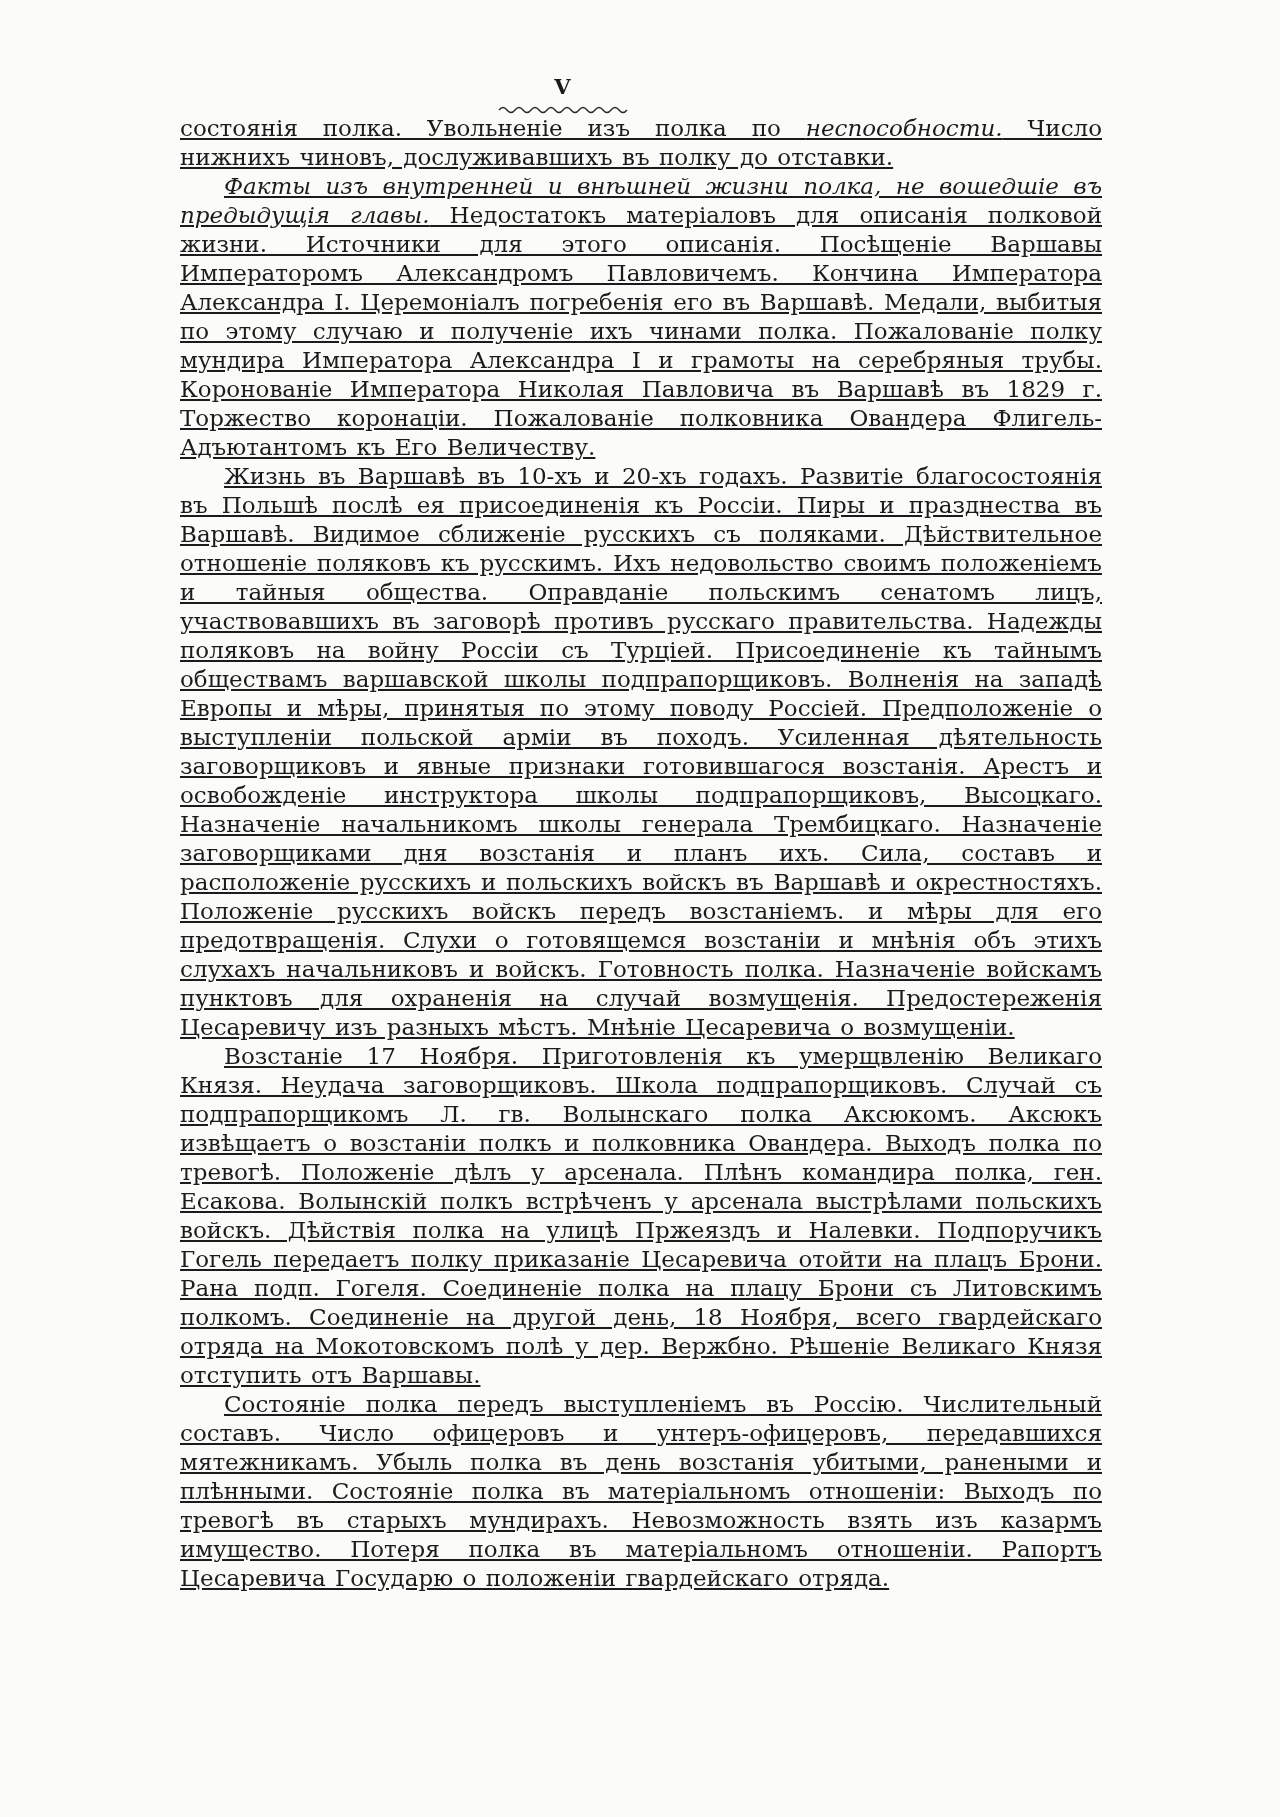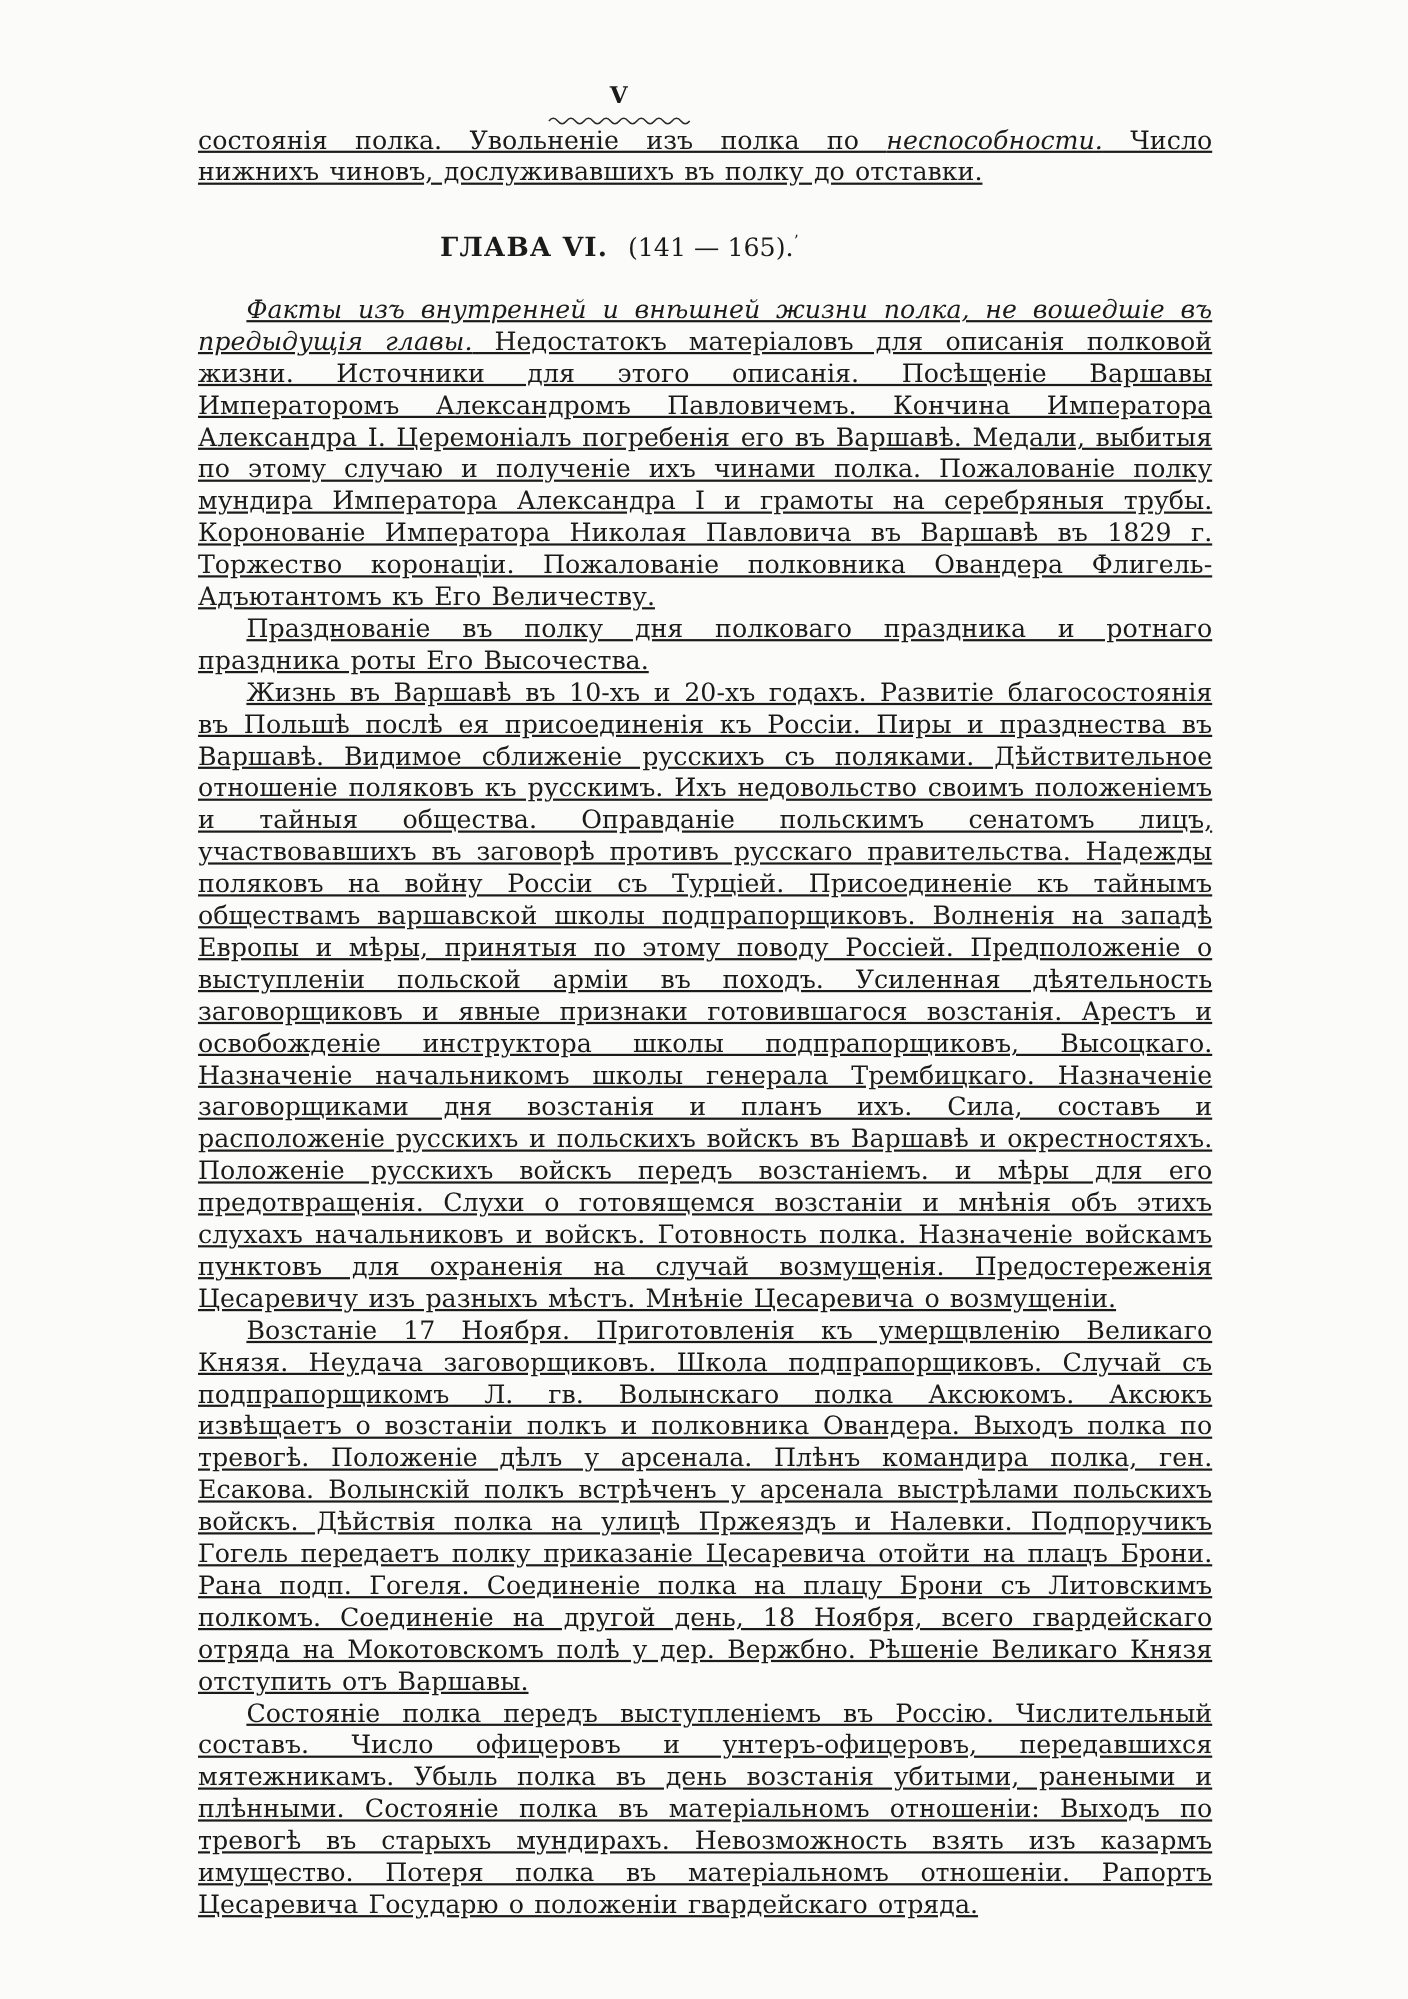--- a/index.html
+++ b/index.html
@@ -77,27 +77,23 @@
   <div class="page-number">V</div>
 
   <div class="squiggle-wrap">
     <svg width="132" height="12" viewBox="0 0 132 12">
       <path d="M2 7 q4 -5 8 0 t8 0 t8 0 t8 0 t8 0 t8 0 t8 0 t8 0 t8 0 t8 0 t8 0 t8 0 t8 0 t8 0 t8 0 t8 0" fill="none" stroke="#2a2a2a" stroke-width="1.4"></path>
     </svg>
   </div>
 
   <p class="body-par noindent first-par"><span>состоянія полка.  Увольненіе изъ полка по </span><span class="it">неспособности.</span><span>  Число нижнихъ чиновъ, дослуживавшихъ въ полку до отставки.</span></p>
 
-  <div class="chapter-heading">
-    <span class="chapter-title">ГЛАВА VI.</span><span class="chapter-range">(141 — 165).</span><span class="footnote-mark">’</span>
-  </div>
 
   <p class="body-par indent"><span class="it">Факты изъ внутренней и внѣшней жизни полка, не вошедшіе въ предыдущія главы.</span><span>  Недостатокъ матеріаловъ для описанія полковой жизни.  Источники для этого описанія.  Посѣщеніе Варшавы Императоромъ Александромъ Павловичемъ.  Кончина Императора Александра I.  Церемоніалъ погребенія его въ Варшавѣ.  Медали, выбитыя по этому случаю и полученіе ихъ чинами полка.  Пожалованіе полку мундира Императора Александра I и грамоты на серебряныя трубы.  Коронованіе Императора Николая Павловича въ Варшавѣ въ 1829 г.  Торжество коронаціи.  Пожалованіе полковника Овандера Флигель-Адъютантомъ къ Его Величеству.</span></p>
 
-  <p class="body-par indent"><span>Празднованіе въ полку дня полковаго праздника и ротнаго праздника роты Его Высочества.</span></p>
 
   <p class="body-par indent"><span>Жизнь въ Варшавѣ въ 10-хъ и 20-хъ годахъ.  Развитіе благосостоянія въ Польшѣ послѣ ея присоединенія къ Россіи.  Пиры и празднества въ Варшавѣ.  Видимое сближеніе русскихъ съ поляками.  Дѣйствительное отношеніе поляковъ къ русскимъ.  Ихъ недовольство своимъ положеніемъ и тайныя общества.  Оправданіе польскимъ сенатомъ лицъ, участвовавшихъ въ заговорѣ противъ русскаго правительства.  Надежды поляковъ на войну Россіи съ Турціей.  Присоединеніе къ тайнымъ обществамъ варшавской школы подпрапорщиковъ.  Волненія на западѣ Европы и мѣры, принятыя по этому поводу Россіей.  Предположеніе о выступленіи польской арміи въ походъ.  Усиленная дѣятельность заговорщиковъ и явные признаки готовившагося возстанія.  Арестъ и освобожденіе инструктора школы подпрапорщиковъ, Высоцкаго.  Назначеніе начальникомъ школы генерала Трембицкаго.  Назначеніе заговорщиками дня возстанія и планъ ихъ.  Сила, составъ  и расположеніе русскихъ и польскихъ войскъ  въ  Варшавѣ и окрестностяхъ.  Положеніе русскихъ войскъ передъ возстаніемъ. и мѣры для его предотвращенія.  Слухи о готовящемся возстаніи и мнѣнія объ этихъ слухахъ начальниковъ и войскъ. Готовность полка.  Назначеніе войскамъ пунктовъ для охраненія на случай возмущенія.  Предостереженія Цесаревичу изъ разныхъ мѣстъ.  Мнѣніе Цесаревича о возмущеніи.</span></p>
 
   <p class="body-par indent"><span>Возстаніе 17 Ноября.  Приготовленія къ умерщвленію Великаго Князя. Неудача заговорщиковъ.  Школа подпрапорщиковъ.  Случай съ подпрапорщикомъ Л. гв. Волынскаго полка Аксюкомъ.  Аксюкъ извѣщаетъ о возстаніи полкъ и полковника Овандера.  Выходъ полка по тревогѣ. Положеніе дѣлъ у арсенала. Плѣнъ командира полка, ген. Есакова.  Волынскій полкъ встрѣченъ  у арсенала выстрѣлами польскихъ войскъ.  Дѣйствія полка на улицѣ Пржеяздъ и Налевки. Подпоручикъ Гогель передаетъ полку приказаніе Цесаревича отойти на плацъ Брони.  Рана подп. Гогеля.  Соединеніе полка  на плацу Брони  съ Литовскимъ полкомъ.  Соединеніе на другой день, 18 Ноября, всего гвардейскаго отряда на Мокотовскомъ полѣ у дер. Вержбно.  Рѣшеніе Великаго Князя отступить отъ Варшавы.</span></p>
 
   <p class="body-par indent"><span>Состояніе полка передъ выступленіемъ въ Россію.  Числительный составъ. Число офицеровъ и унтеръ-офицеровъ, передавшихся мятежникамъ.  Убыль полка въ день возстанія убитыми, ранеными и плѣнными.  Состояніе полка въ матеріальномъ отношеніи:  Выходъ по тревогѣ въ старыхъ мундирахъ.  Невозможность взять изъ казармъ имущество.  Потеря полка въ матеріальномъ отношеніи.  Рапортъ Цесаревича Государю о положеніи гвардейскаго отряда.</span></p>
 
 
 </div>
 

